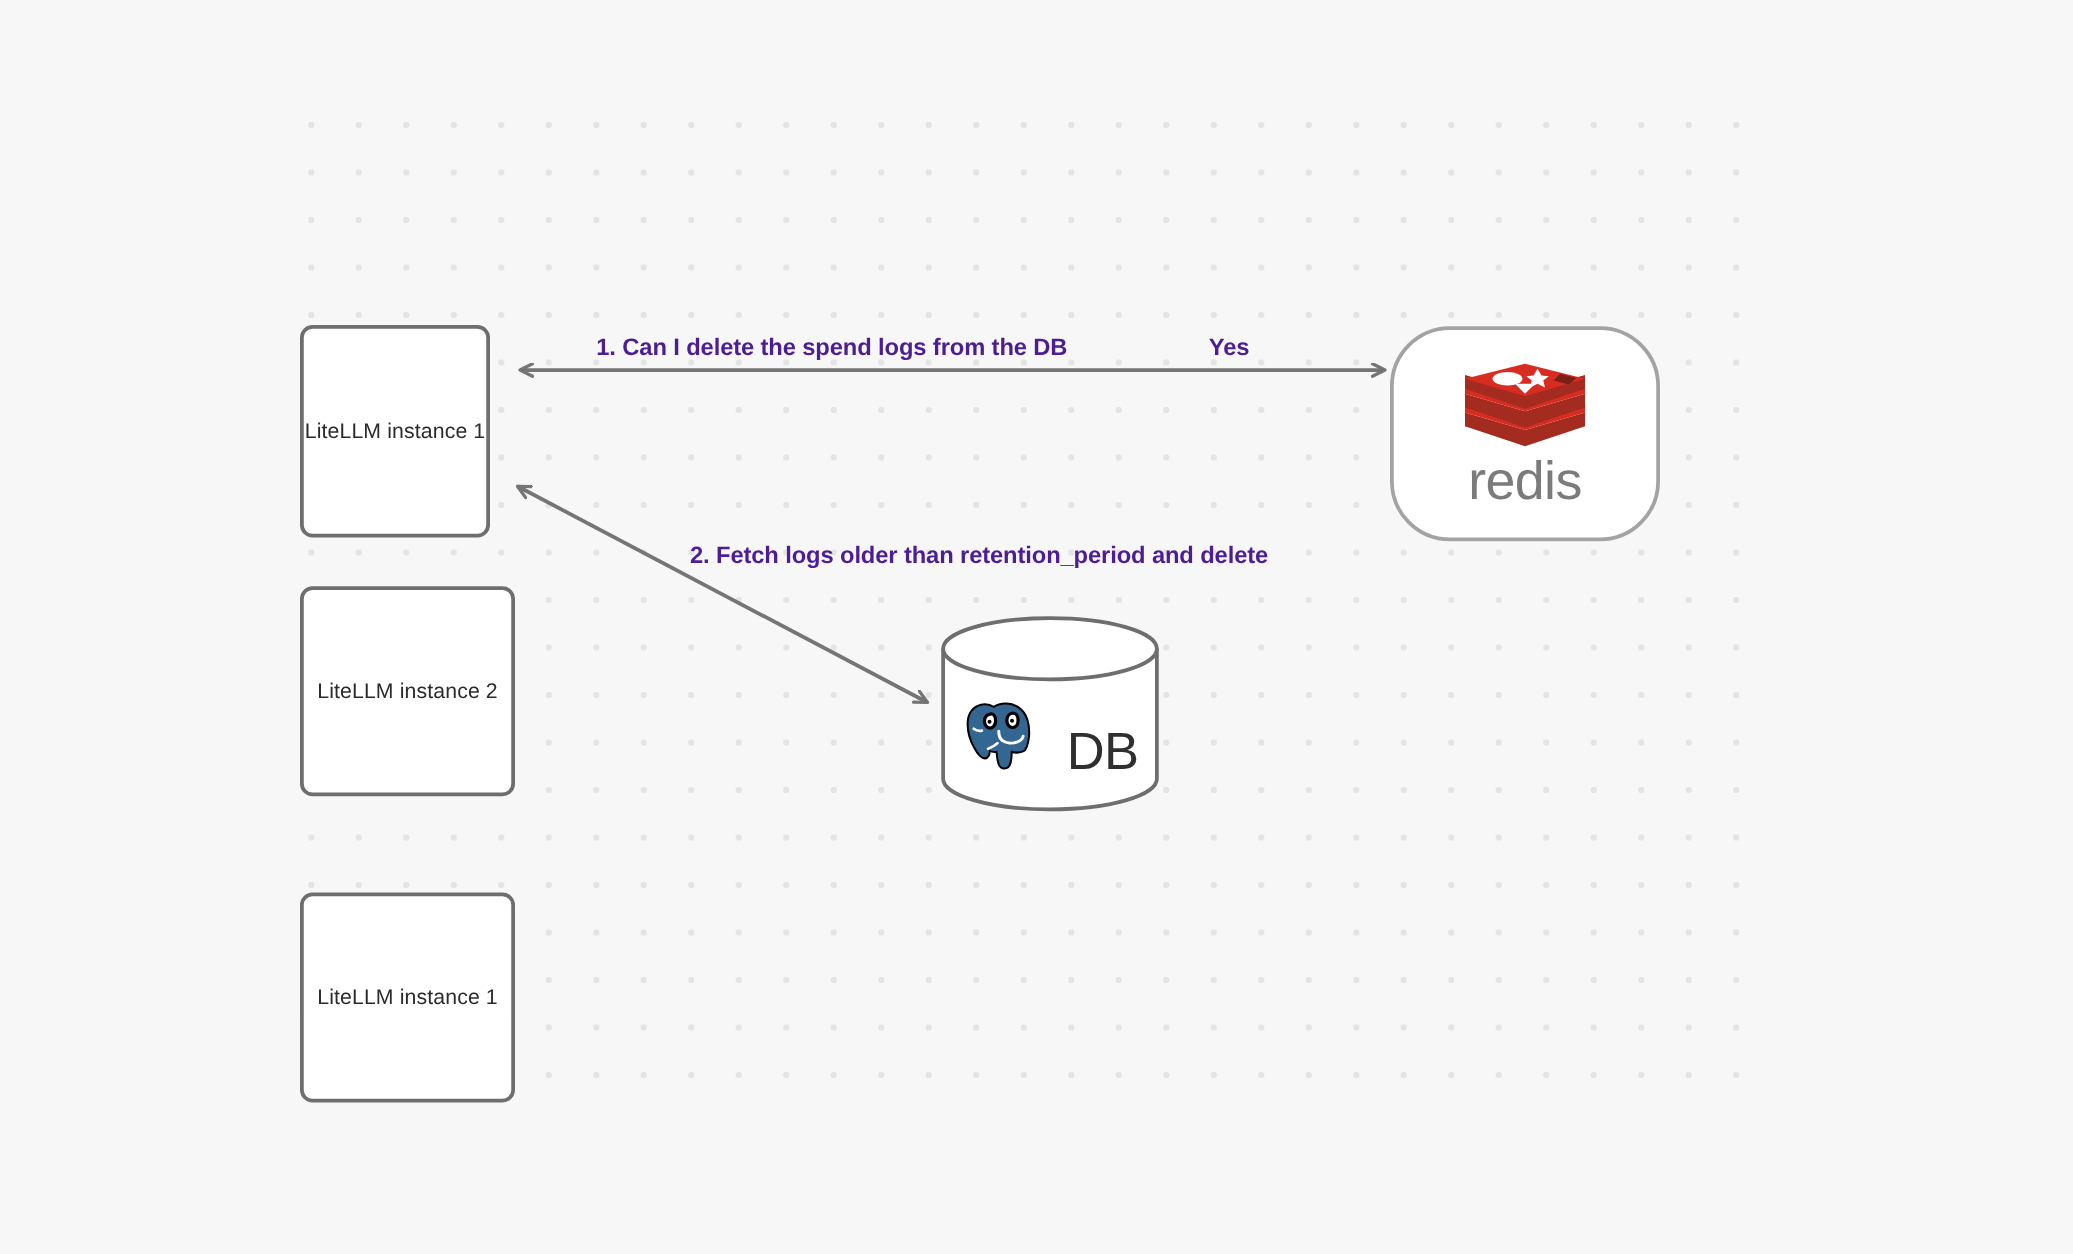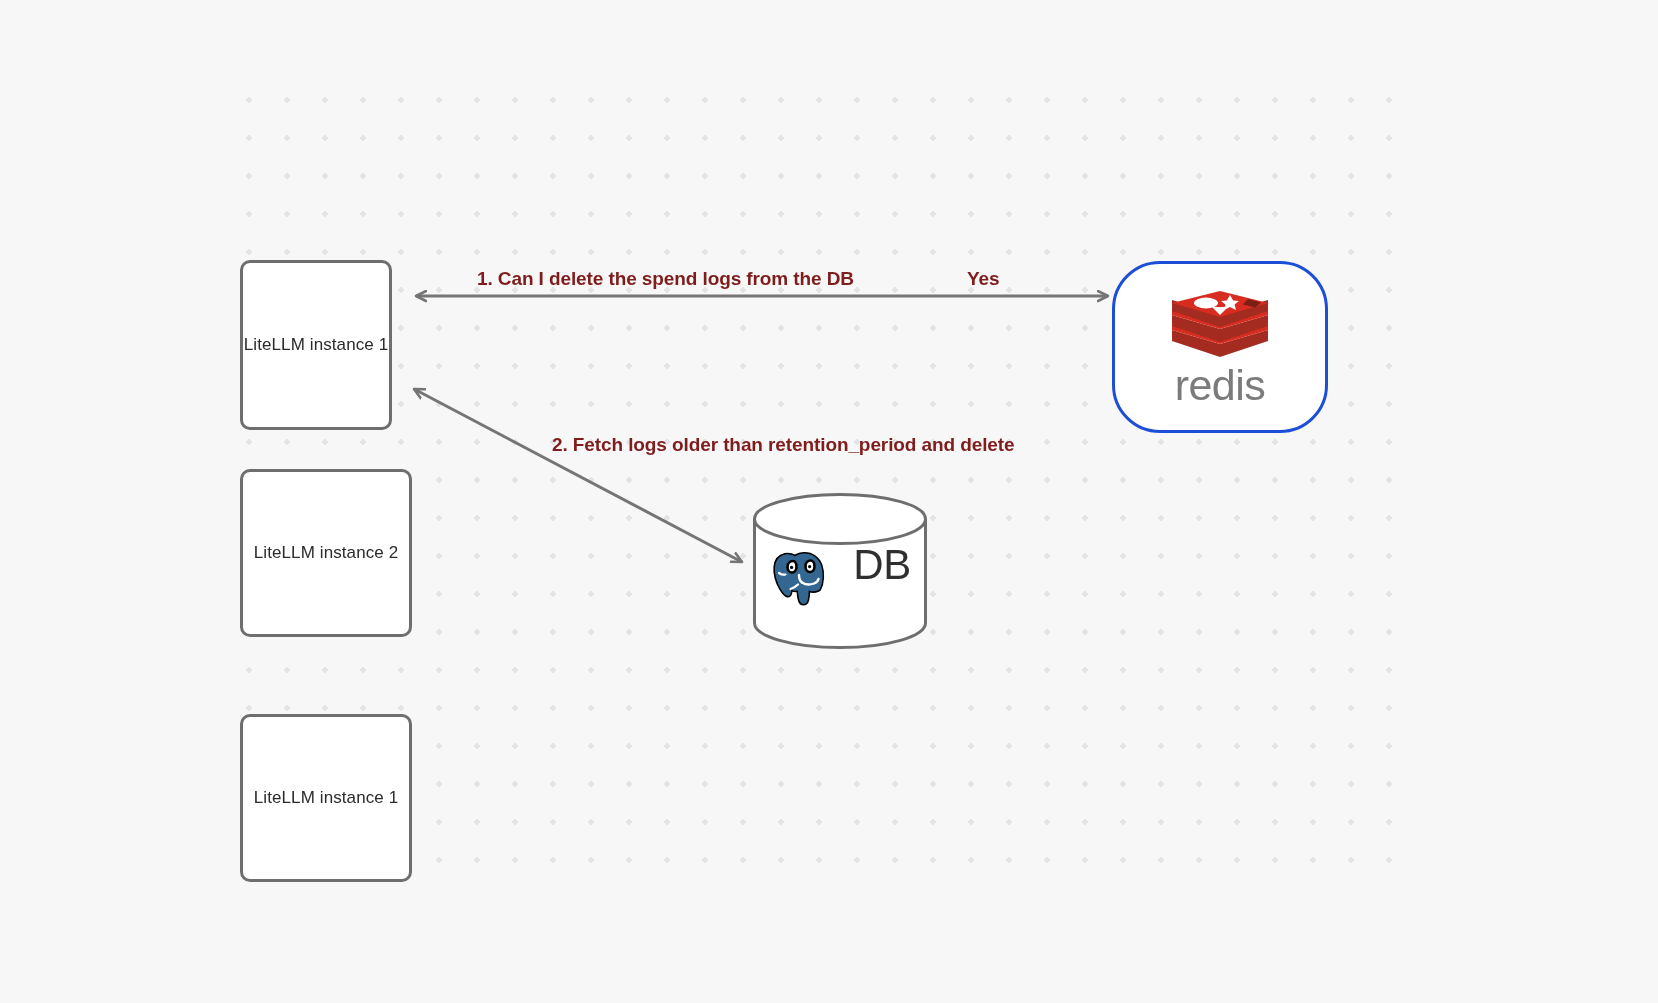--- a/index.html
+++ b/index.html
@@ -62,21 +62,21 @@
 
   
   #node-redis {
     position: absolute;
     left: 1112px;
     top: 261px;
     width: 216px;
     height: 172px;
     box-sizing: border-box;
     background: #ffffff;
-    border: 3px solid #1d4ed8;
+    border: 3px solid #a3a3a3;
     border-radius: 48px;
     display: flex;
     flex-direction: column;
     align-items: center;
     justify-content: center;
   }
   .redis-logo { display: block; }
   .redis-wordmark {
     font-size: 43px;
     font-weight: 400;
@@ -96,37 +96,37 @@
     height: 158px;
   }
   #node-db .cyl-svg { position: absolute; left: 0; top: 0; }
   #node-db .db-inner {
     position: absolute;
     left: 0;
     top: 52px;
     width: 176px;
     height: 78px;
     display: flex;
-    align-items: flex-start;
+    align-items: flex-end;
     justify-content: center;
     gap: 16px;
   }
   .db-text {
     font-size: 42px;
     color: #2f2f2f;
     line-height: 1;
     letter-spacing: -0.5px;
   }
 
   
   .edge-label {
     position: absolute;
     font-size: 19px;
     font-weight: bold;
-    color: #7f1d1d;
+    color: #4c1d95;
     white-space: nowrap;
     letter-spacing: -0.1px;
   }
   #label-step1 { left: 477px; top: 268px; }
   #label-yes   { left: 967px; top: 268px; }
   #label-step2 { left: 552px; top: 434px; }
 </style>
 </head>
 <body>
 

